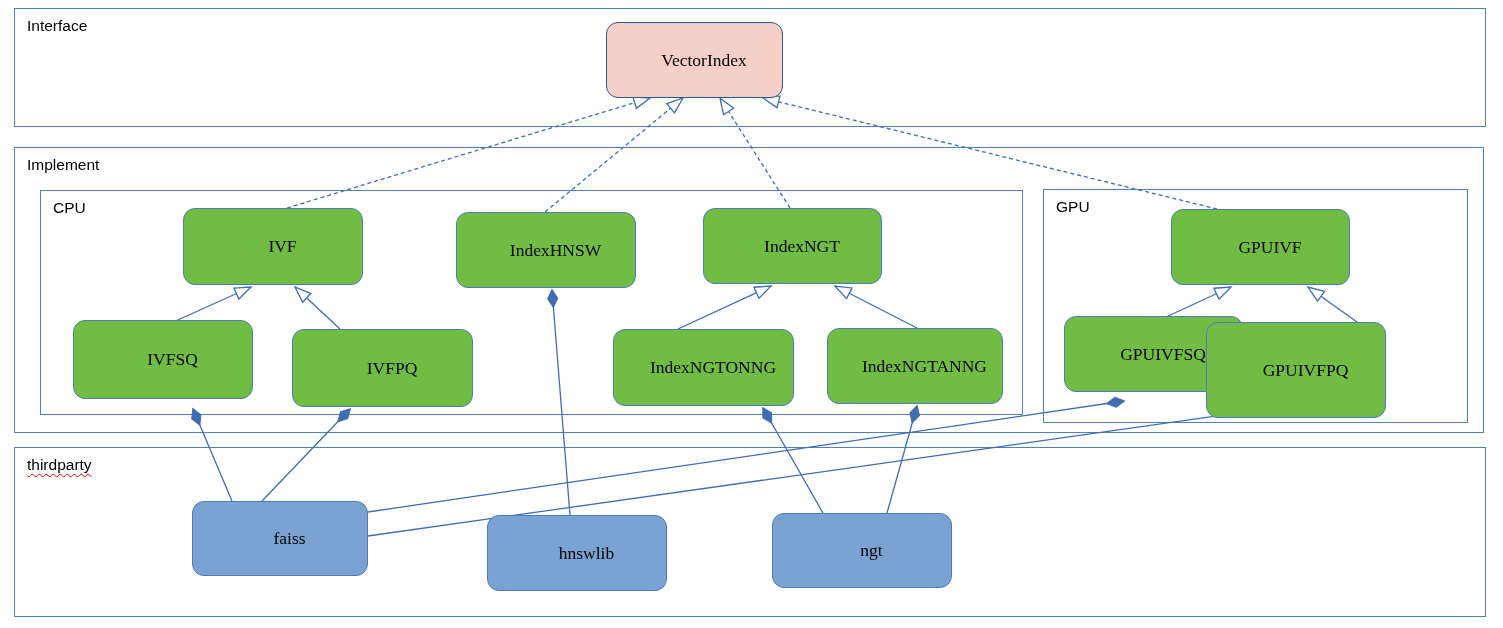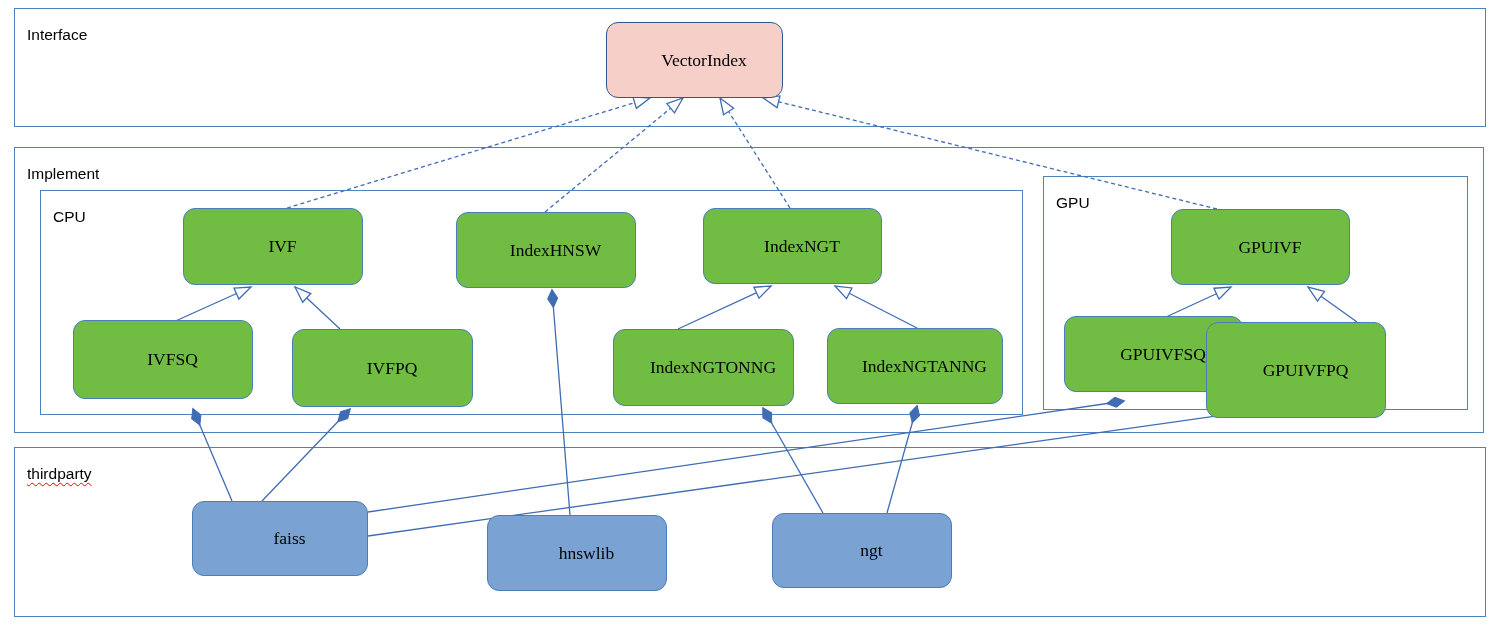--- a/index.html
+++ b/index.html
@@ -7,21 +7,20 @@
     position:relative;width:1503px;height:628px;background:#ffffff;
     font-family:"Liberation Sans",sans-serif;overflow:hidden;
   }
   .container{
     position:absolute;border:1.6px solid #4f81bd;background:transparent;
     box-sizing:border-box;z-index:1;
   }
   .clabel{
     position:absolute;left:12px;top:8px;font-size:15.5px;color:#000;
     font-family:"Liberation Sans",sans-serif;
-    margin-top:9px;
   }
   .clabel.misspelled{
     text-decoration:underline wavy #dd0806;
     text-decoration-thickness:1px;
     text-underline-offset:3px;
   }
   svg.wires{position:absolute;left:0;top:0;z-index:2;}
   .node{
     position:absolute;box-sizing:border-box;border-radius:12px;
     display:flex;align-items:center;justify-content:center;
@@ -42,21 +41,21 @@
   </div>
 
   <div class="container" style="left:14px;top:147px;width:1470px;height:286px">
     <span class="clabel">Implement</span>
   </div>
 
   <div class="container" style="left:40px;top:190px;width:983px;height:225px">
     <span class="clabel">CPU</span>
   </div>
 
-  <div class="container" style="left:1043px;top:176px;width:425px;height:234px">
+  <div class="container" style="left:1043px;top:189px;width:425px;height:234px">
     <span class="clabel">GPU</span>
   </div>
 
   <div class="container" style="left:14px;top:447px;width:1472px;height:170px">
     <span class="clabel misspelled">thirdparty</span>
   </div>
 
   <svg class="wires" width="1503" height="628" viewBox="0 0 1503 628">
     <defs>
       <marker id="tri" markerUnits="userSpaceOnUse" markerWidth="20" markerHeight="16" viewBox="0 0 20 16" refX="18" refY="8" orient="auto">

